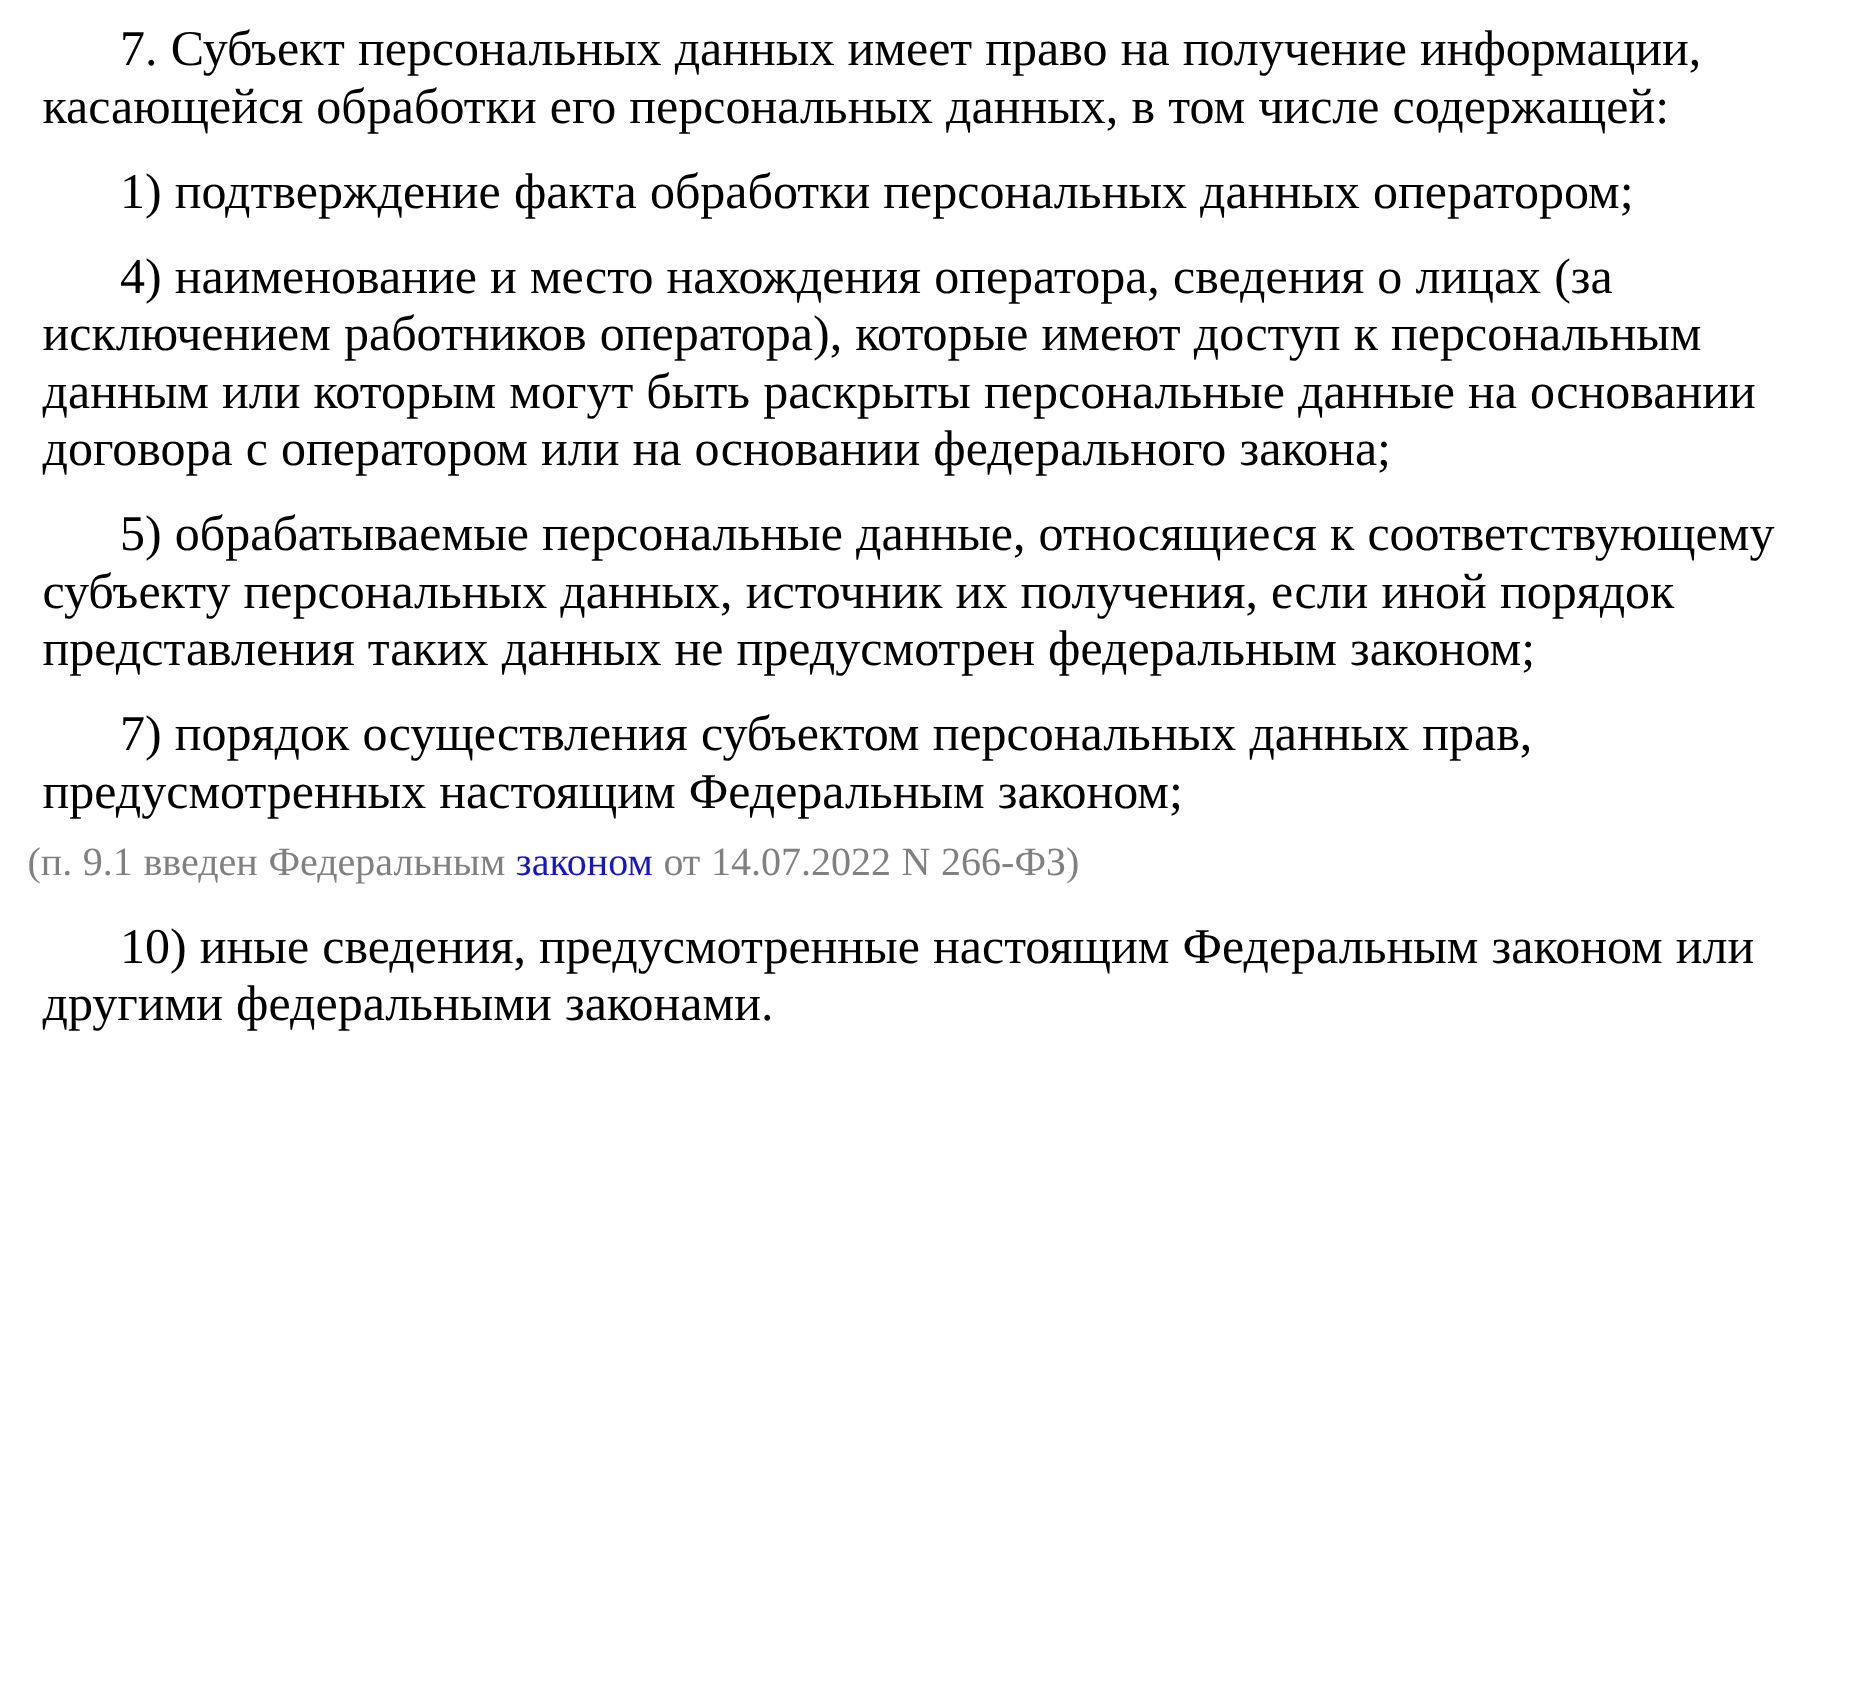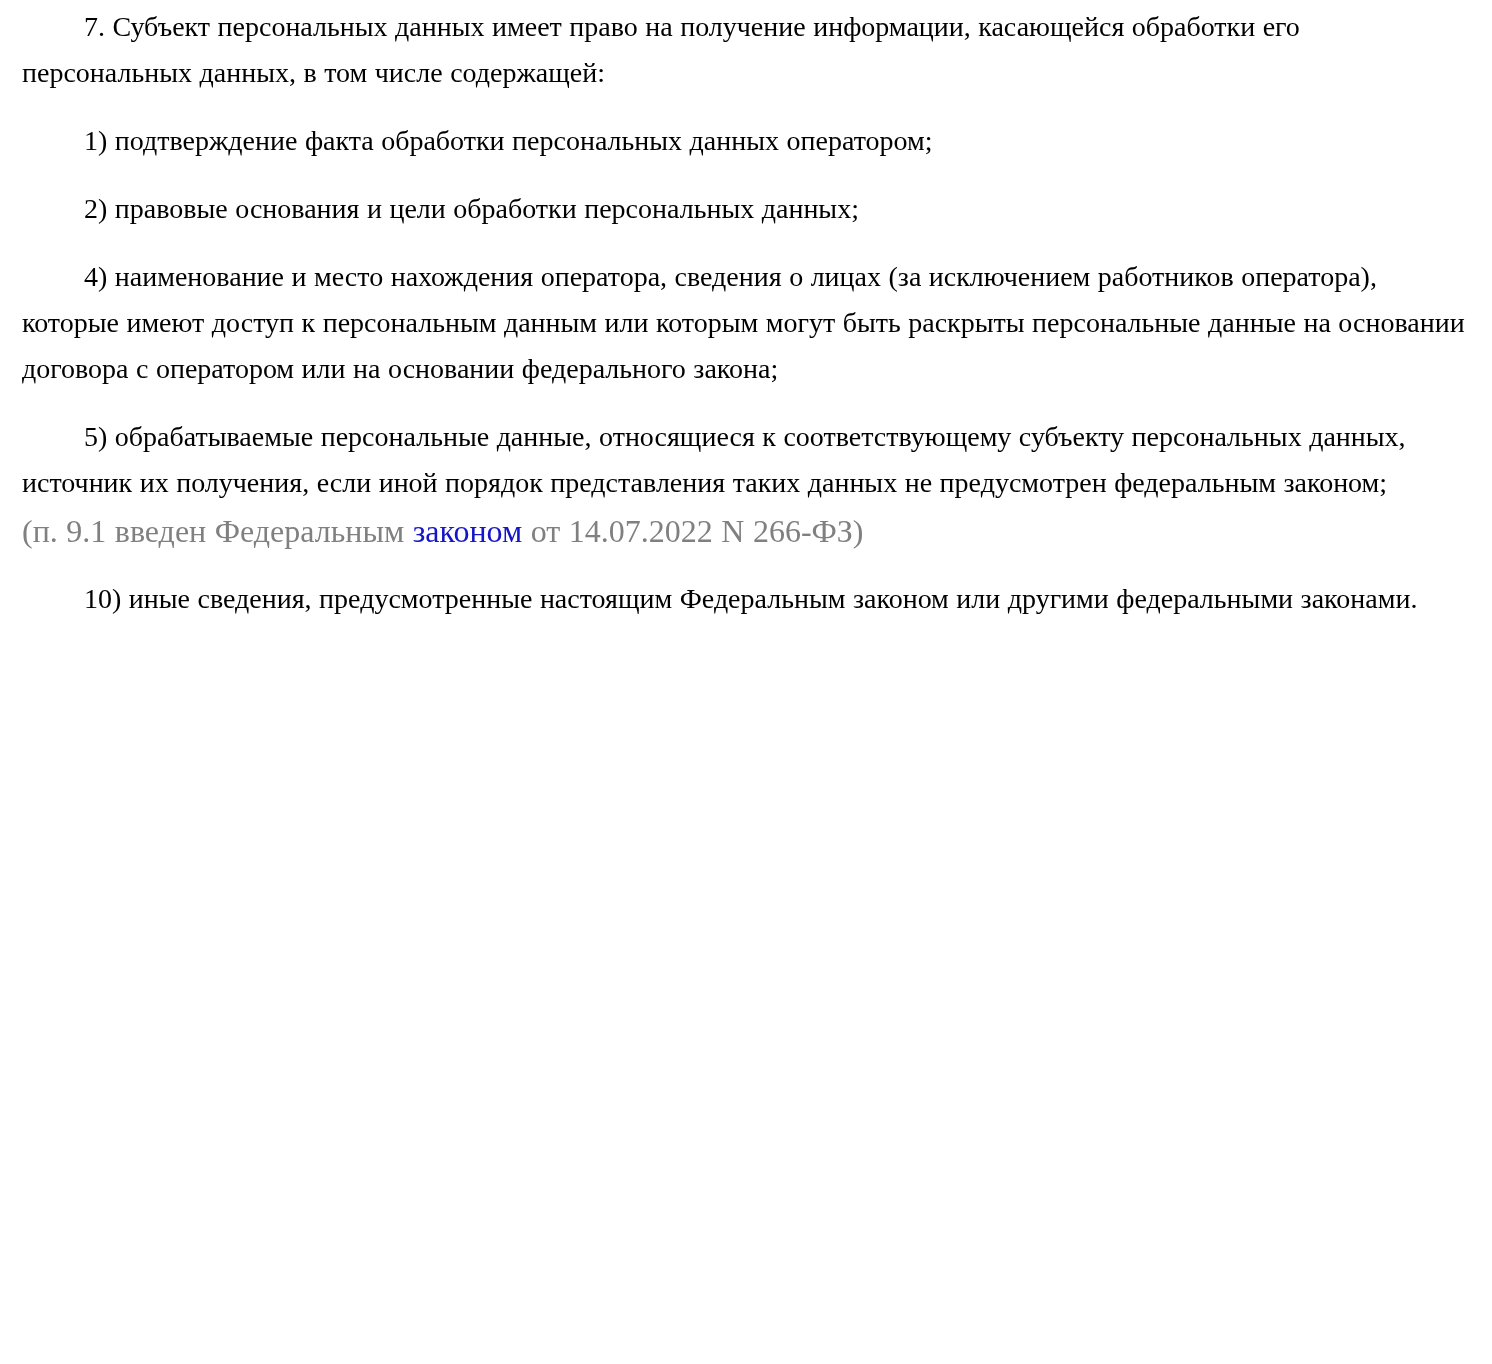--- a/index.html
+++ b/index.html
@@ -20,23 +20,23 @@
   #doc {
     box-sizing: border-box;
     width: 1492px;
     height: 1364px;
     padding: 4px 22px 0 22px;
     background: #ffffff;
   }
 
   
   .para {
-    margin: 0;
+    margin: 12px;
     padding: 0;
-    font-size: 28px;
+    font-size: 40px;
     line-height: 46px;
     text-align: left;
     text-indent: 62px;
     color: #000000;
     letter-spacing: 0;
     word-spacing: 0.5px;
   }
 
   
   .para + .para {
@@ -77,28 +77,28 @@
 </style>
 </head>
 <body>
 
 <div id="doc">
 
   <p class="para">7. Субъект персональных данных имеет право на получение информации, касающейся обработки его персональных данных, в том числе содержащей:</p>
 
   <p class="para">1) подтверждение факта обработки персональных данных оператором;</p>
 
-  <p class="para">2) правовые основания и цели обработки персональных данных;</p>
 
 
   <p class="para">4) наименование и место нахождения оператора, сведения о лицах (за исключением работников оператора), которые имеют доступ к персональным данным или которым могут быть раскрыты персональные данные на основании договора с оператором или на основании федерального закона;</p>
 
   <p class="para">5) обрабатываемые персональные данные, относящиеся к соответствующему субъекту персональных данных, источник их получения, если иной порядок представления таких данных не предусмотрен федеральным законом;</p>
 
 
+  <p class="para">7) порядок осуществления субъектом персональных данных прав, предусмотренных настоящим Федеральным законом;</p>
 
 
 
 
   <p class="para annotation"><span>(п. 9.1 введен Федеральным </span><a class="link-plain" href="#">законом</a><span> от 14.07.2022 N 266-ФЗ)</span></p>
 
   <p class="para">10) иные сведения, предусмотренные настоящим Федеральным законом или другими федеральными законами.</p>
 
 </div>
 

